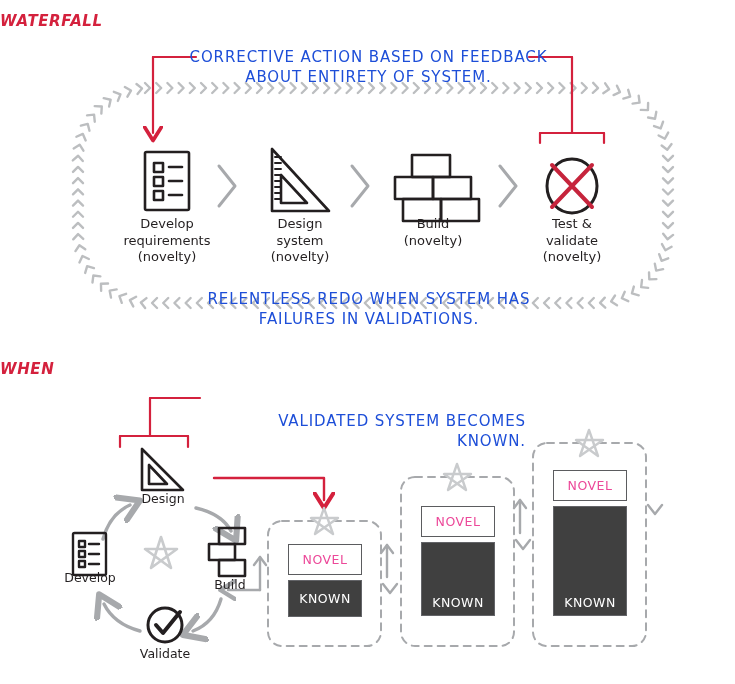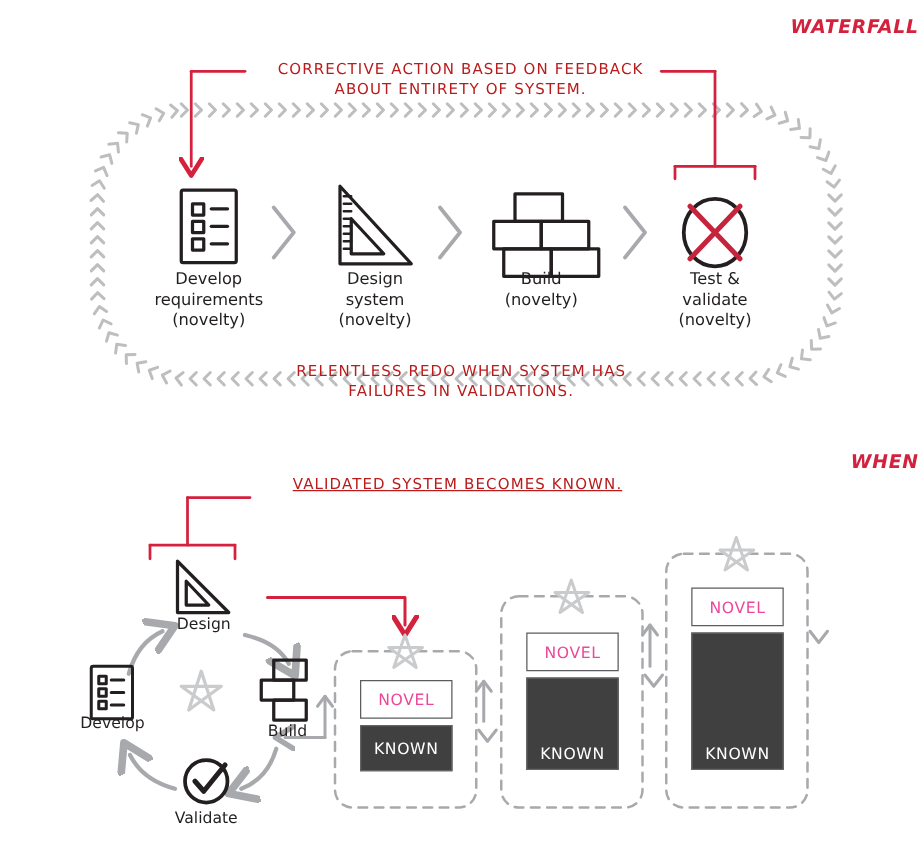--- a/index.html
+++ b/index.html
@@ -6,27 +6,27 @@
   body{
     width:735px;height:684px;
     background:#ffffff;
     font-family:"DejaVu Sans","Liberation Sans",sans-serif;
     position:relative;overflow:hidden;
   }
   .stage{position:absolute;left:0;top:0;width:735px;height:684px;}
   svg.layer{position:absolute;left:0;top:0;width:735px;height:684px;overflow:visible;}
 
   .sec-title{
-    position:absolute;width:100%;text-align:right;
+    position:absolute;width:100%;text-align:left;
     color:#d4213d;font-style:italic;font-weight:bold;
     font-size:15px;letter-spacing:.6px;
   }
   .note{
-    position:absolute;text-align:center;color:#b91c1c;
-    font-size:12px;letter-spacing:.9px;line-height:1.32;
+    position:absolute;text-align:center;color:#1d4ed8;
+    font-size:15px;letter-spacing:.9px;line-height:1.32;
     white-space:pre-line;
   }
   .stage-label{
     position:absolute;text-align:center;color:#231f20;
     font-size:13px;line-height:1.28;white-space:pre-line;
   }
   .cycle-label{
     position:absolute;text-align:center;color:#231f20;
     font-size:12.5px;line-height:1.2;white-space:nowrap;
   }
@@ -342,21 +342,21 @@
 system
 (novelty)</div>
   <div class="stage-label" style="left:378px;top:216px;width:110px;">Build
 (novelty)</div>
   <div class="stage-label" style="left:512px;top:216px;width:120px;">Test &amp;
 validate
 (novelty)</div>
 
   <div class="sec-title" style="top:360px;">WHEN</div>
 
-  <div class="note" style="left:206px;top:380px;width:320px;text-align:center;text-decoration:underline;">VALIDATED SYSTEM BECOMES KNOWN.</div>
+  <div class="note" style="left:206px;top:412px;width:320px;text-align:right;">VALIDATED SYSTEM BECOMES KNOWN.</div>
 
   <div class="cycle-label" style="left:133px;top:491px;width:60px;">Design</div>
   <div class="cycle-label" style="left:200px;top:577px;width:60px;">Build</div>
   <div class="cycle-label" style="left:134px;top:646px;width:62px;">Validate</div>
   <div class="cycle-label" style="left:59px;top:570px;width:62px;">Develop</div>
 
   <div class="chip novel" style="left:288px;top:544px;width:74px;height:31px;">NOVEL</div>
   <div class="chip known" style="left:288px;top:580px;width:74px;height:37px;">KNOWN</div>
 
   <div class="chip novel" style="left:421px;top:506px;width:74px;height:31px;">NOVEL</div>

